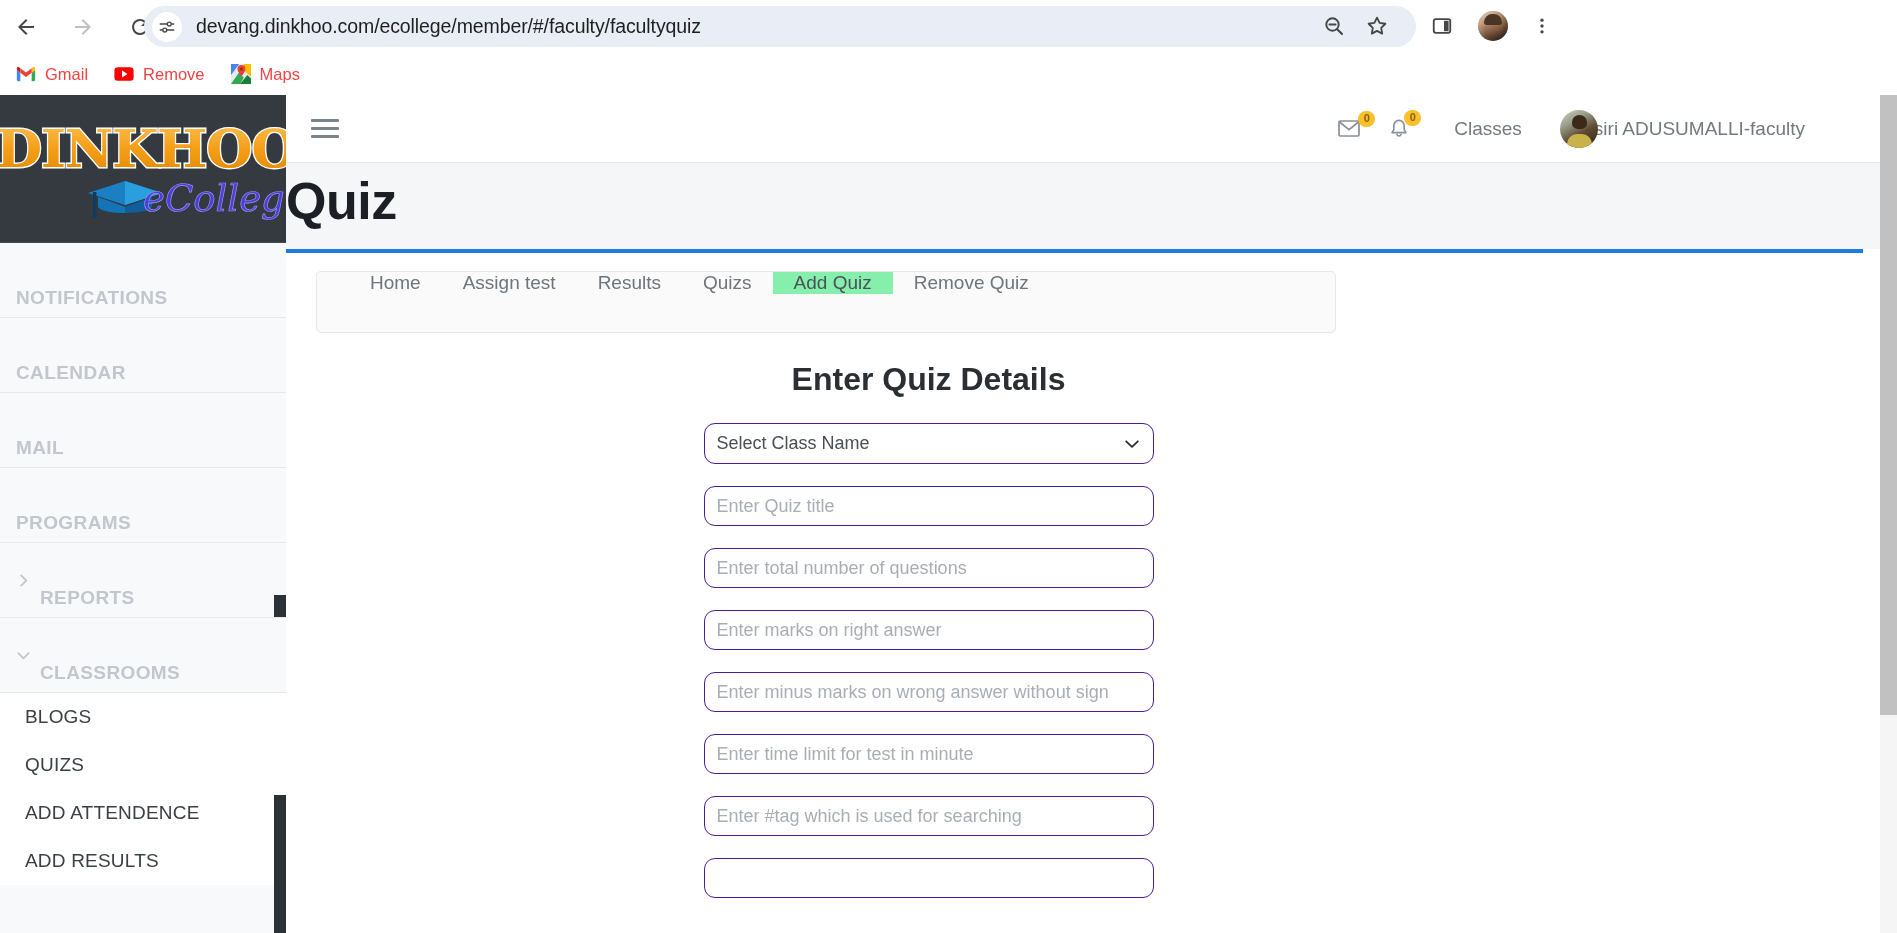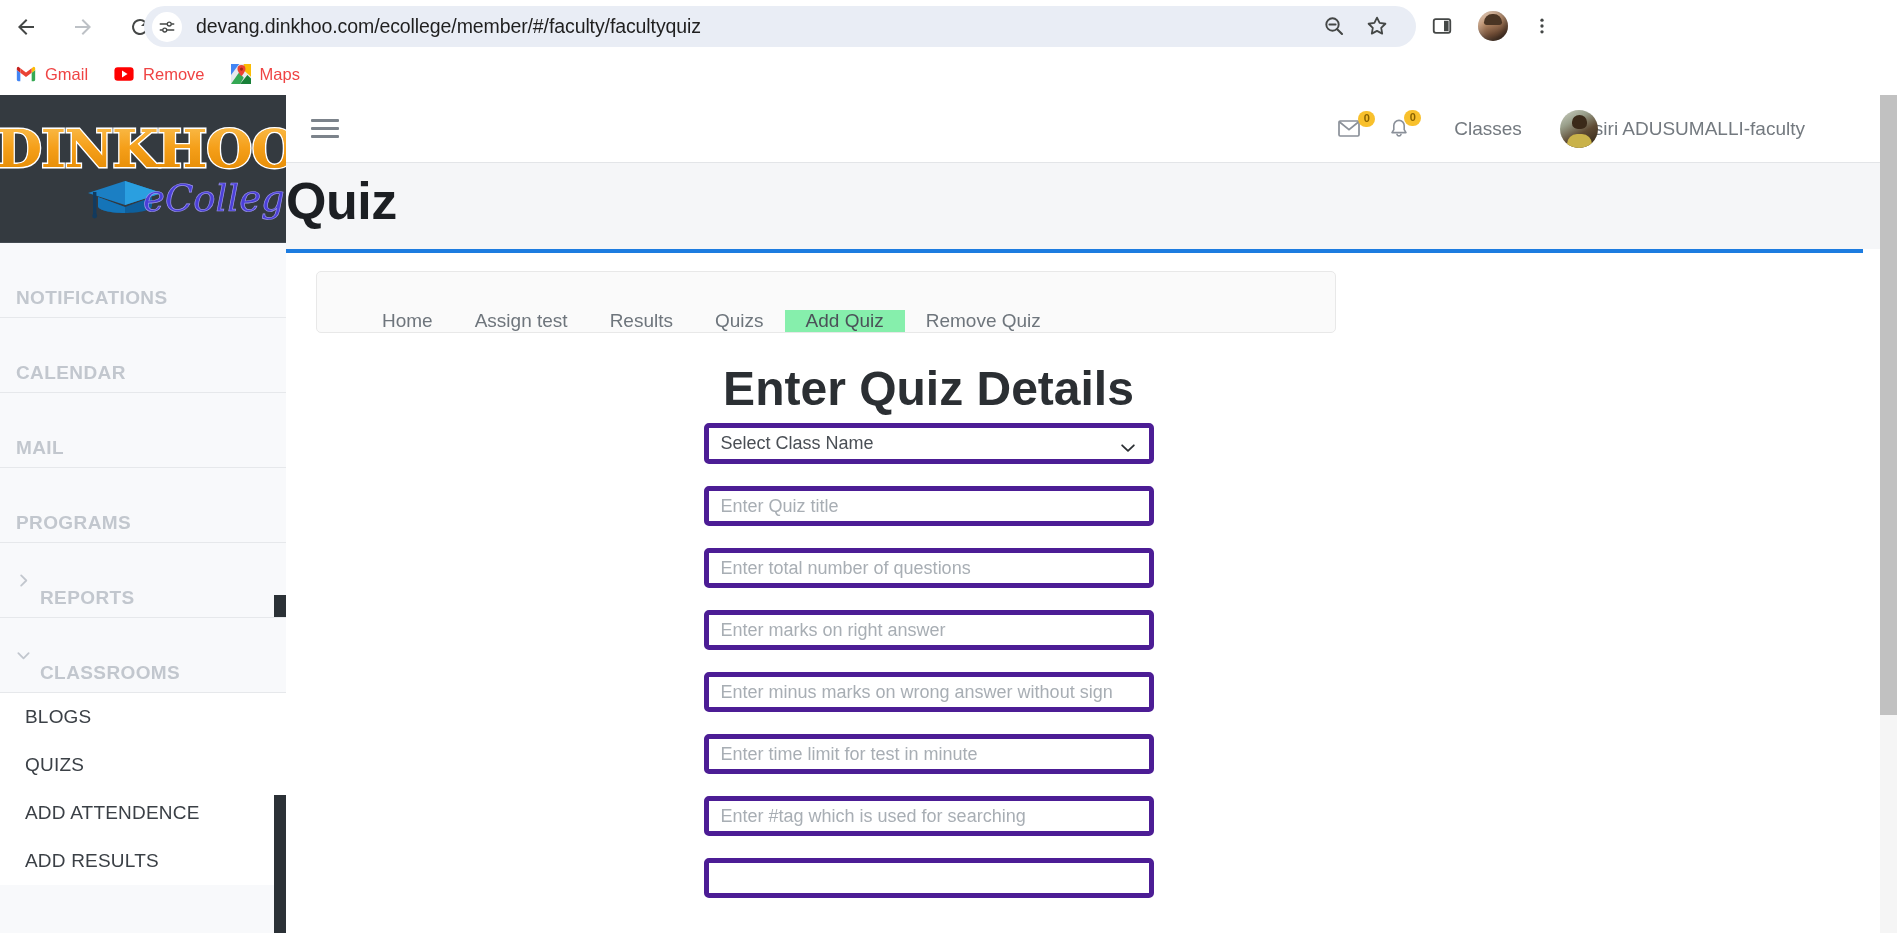--- a/index.html
+++ b/index.html
@@ -257,45 +257,45 @@
     background: #ffffff;
     border-top: 4px solid #1d7ce0;
     overflow: hidden;
   }
   .tabs-card {
     position: absolute; left: 30px; top: 18px;
     width: 1020px; height: 62px;
     background: #fafafa;
     border: 1px solid #e8e8e8;
     border-radius: 5px;
-    display: flex; align-items: flex-end;
-    padding-left: 44px;
+    display: flex; align-items: flex-start;
+    padding-left: 32px;
   }
   .tab {
     display: flex; align-items: center;
     padding: 0 21px;
     font-size: 19px; color: #6e757c;
     white-space: nowrap;
   }
   .tab.active { background: #86efac; color: #4b5158; }
 
   .form-title {
     position: absolute; left: 0; top: 108px;
     width: 1285px; text-align: center;
-    font-size: 48px; font-weight: bold; color: #2b2f33;
+    font-size: 32px; font-weight: bold; color: #2b2f33;
   }
   .form-fields {
     position: absolute; left: 0; top: 170px; width: 1285px;
   }
   .field-row { display: flex; justify-content: center; margin-bottom: 22px; }
   .field-box {
     width: 450px; height: 40px;
     background: #ffffff;
-    border: 5px solid #4c1d95;
-    border-radius: 5px;
+    border: 1px solid #4c1d95;
+    border-radius: 11px;
     display: flex; align-items: center;
     padding: 0 12px;
     font-size: 18px; color: #a8aeb4;
     position: relative;
   }
   .field-box.select { height: 41px; color: #4a4f55; }
   .field-box .chev { position: absolute; right: 12px; top: 11px; }
   .field-placeholder { white-space: nowrap; }
 
   

